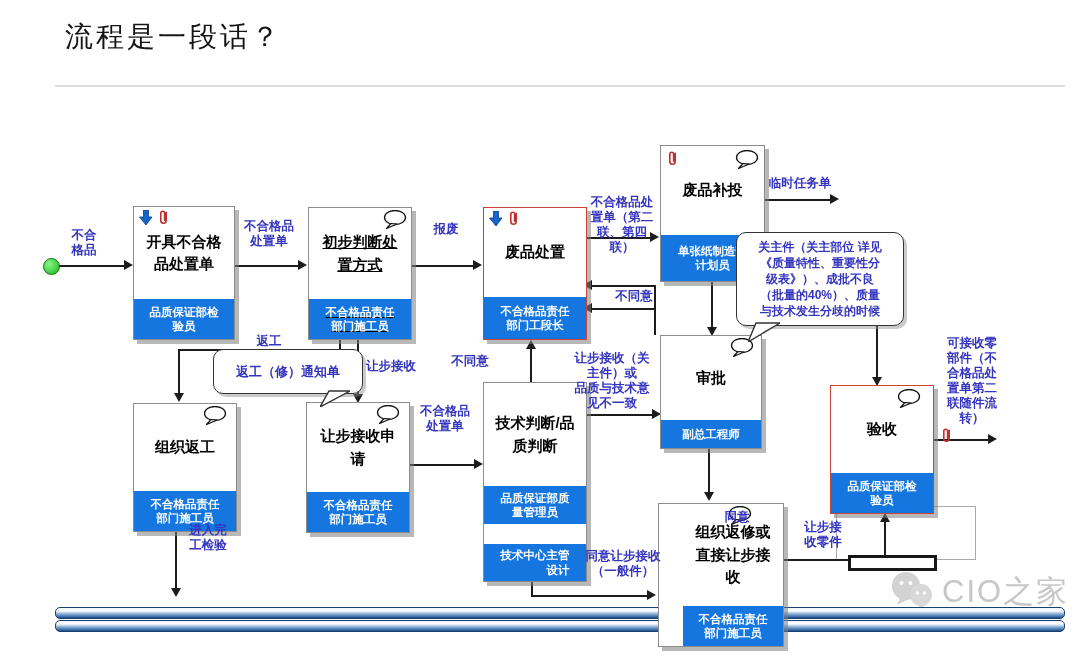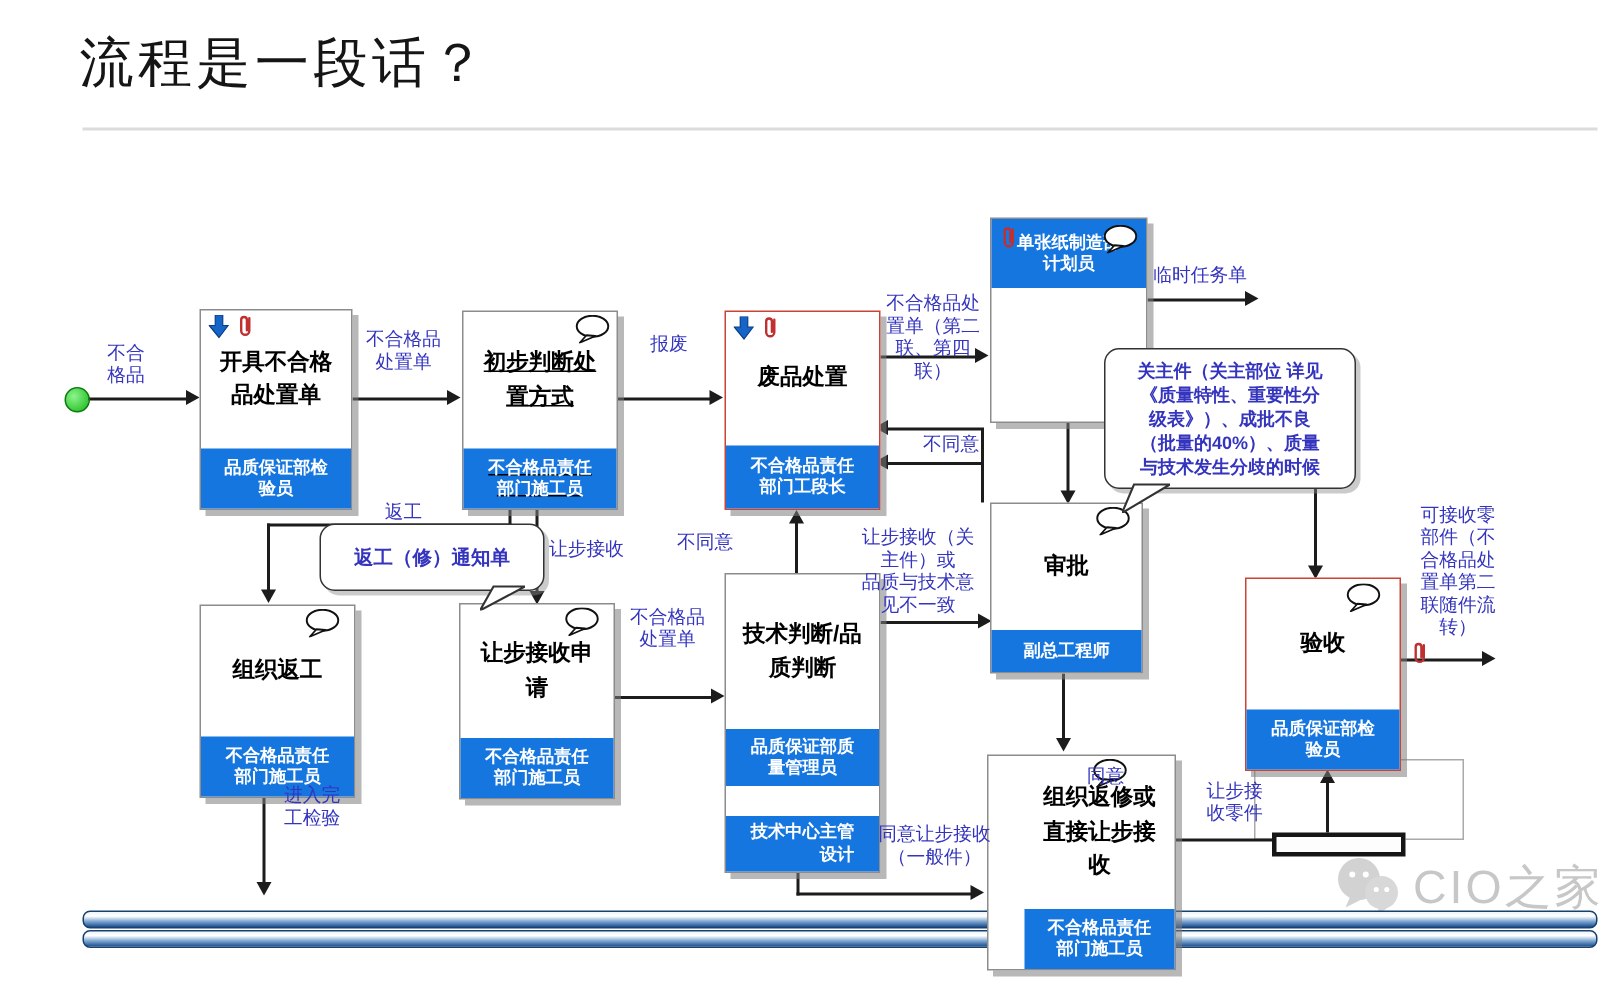--- a/index.html
+++ b/index.html
@@ -1,33 +1,33 @@
 <!DOCTYPE html>
 <html><head>
 <meta charset="utf-8">
 <style>
   html,body{margin:0;padding:0;background:#fff;}
   #stage{position:relative;width:1080px;height:657px;background:#fff;overflow:hidden;
          font-family:"Liberation Sans",sans-serif;}
-  .page-title{position:absolute;left:53px;top:18px;font-size:36px;color:#151515;
+  .page-title{position:absolute;left:65px;top:18px;font-size:28px;color:#151515;
               letter-spacing:3px;font-weight:500;}
   .title-rule{position:absolute;left:55px;top:85px;width:1010px;height:2px;background:#dcdcdc;}
   
   .node{position:absolute;background:#fff;border:1.6px solid #8c8c8c;
         box-shadow:4px 4px 0 rgba(125,125,125,.55);display:flex;flex-direction:column;z-index:3;}
   .node.red{border-color:#c94436;}
   .node-title{flex:1;display:flex;align-items:center;justify-content:center;
               font-weight:bold;font-size:15px;color:#000;text-align:center;
               white-space:pre-line;line-height:1.5;}
   .band{background:#1576e0;color:#fff;font-weight:bold;font-size:11.5px;text-align:center;
         white-space:pre-line;line-height:1.25;display:flex;align-items:center;justify-content:center;
         padding:2px 1px;}
   .icon{position:absolute;z-index:4;}
   
-  .lblb{position:absolute;color:#3434be;font-weight:normal;font-size:12.5px;text-align:center;
+  .lblb{position:absolute;color:#3434be;font-weight:bold;font-size:12.5px;text-align:center;
         white-space:pre-line;line-height:1.2;z-index:5;}
   
   .hline{position:absolute;height:2px;background:#1c1c1c;z-index:2;}
   .vline{position:absolute;width:2px;background:#1c1c1c;z-index:2;}
   .ar{position:absolute;width:0;height:0;z-index:2;}
   .ar.r{border-left:9px solid #1c1c1c;border-top:5px solid transparent;border-bottom:5px solid transparent;}
   .ar.l{border-right:9px solid #1c1c1c;border-top:5px solid transparent;border-bottom:5px solid transparent;}
   .ar.u{border-bottom:9px solid #1c1c1c;border-left:5px solid transparent;border-right:5px solid transparent;}
   .ar.d{border-top:9px solid #1c1c1c;border-left:5px solid transparent;border-right:5px solid transparent;}
   
@@ -210,20 +210,21 @@
 部门工段长</div>
   </div>
   <svg class="icon" style="left:489px;top:211px;" width="14" height="16" viewBox="0 0 14 16">
     <path d="M4.5 0 h5 v7 h3.5 L7 15 L0.5 7 h4 z" fill="#1565c8" stroke="#0b3f86" stroke-width="0.8"></path>
   </svg>
   <svg class="icon" style="left:508px;top:210px;" width="11" height="18" viewBox="0 0 11 18">
     <path d="M8.2 3.2 v8.3 a2.7 2.7 0 0 1 -5.4 0 V4.2 a1.9 1.9 0 0 1 3.8 0 v7" fill="none" stroke="#c03030" stroke-width="1.6" stroke-linecap="round"></path>
   </svg>
 
   <div class="node" style="left:660px;top:145px;width:103px;height:135px;">
+    <div class="node-title">废品补投</div>
     <div class="band" style="min-height:42px;">单张纸制造部
 计划员</div>
   </div>
   <svg class="icon" style="left:667px;top:150px;" width="11" height="18" viewBox="0 0 11 18">
     <path d="M8.2 3.2 v8.3 a2.7 2.7 0 0 1 -5.4 0 V4.2 a1.9 1.9 0 0 1 3.8 0 v7" fill="none" stroke="#c03030" stroke-width="1.6" stroke-linecap="round"></path>
   </svg>
   <svg class="icon" style="left:735px;top:150px;" width="24" height="19" viewBox="0 0 24 19">
     <ellipse cx="12" cy="7.5" rx="10.5" ry="7" fill="#fff" stroke="#111" stroke-width="1.3"></ellipse>
     <path d="M8 13.5 L3.5 18.5 L14 14 Z" fill="#fff" stroke="#111" stroke-width="1.2" stroke-linejoin="round"></path>
   </svg>

